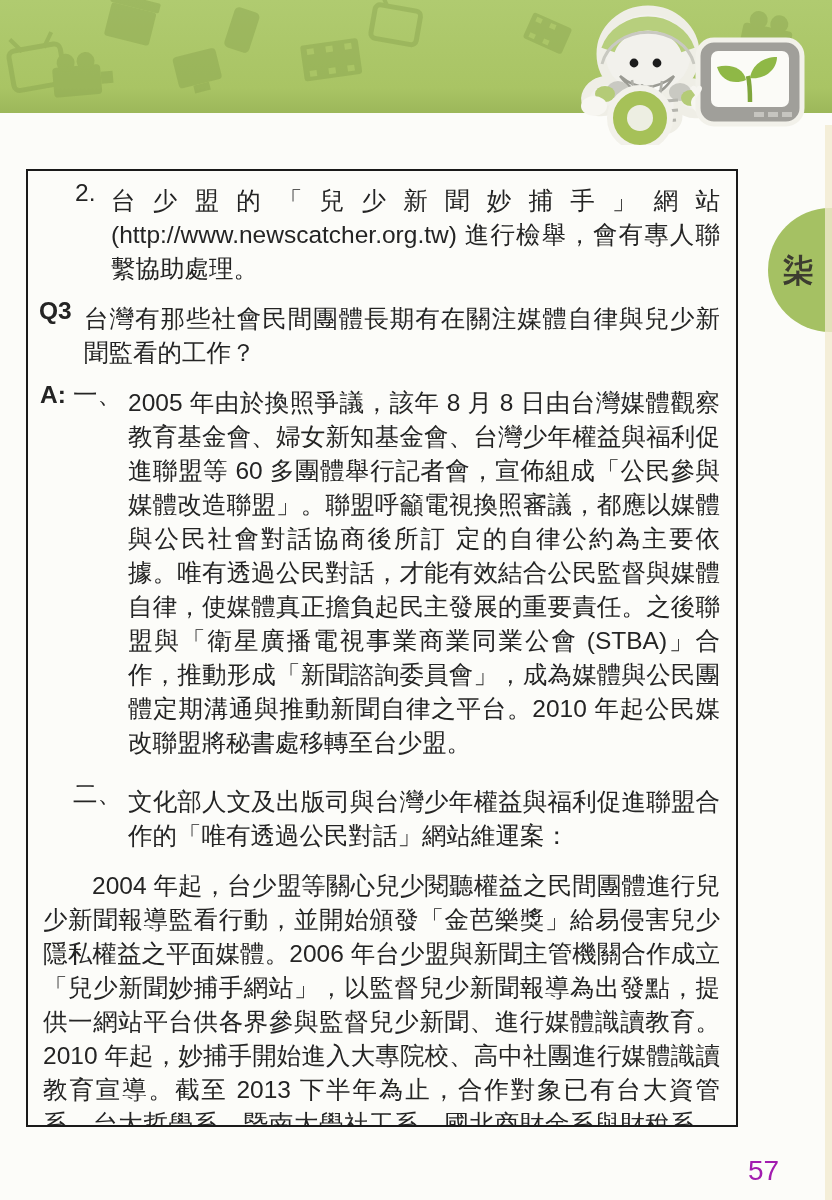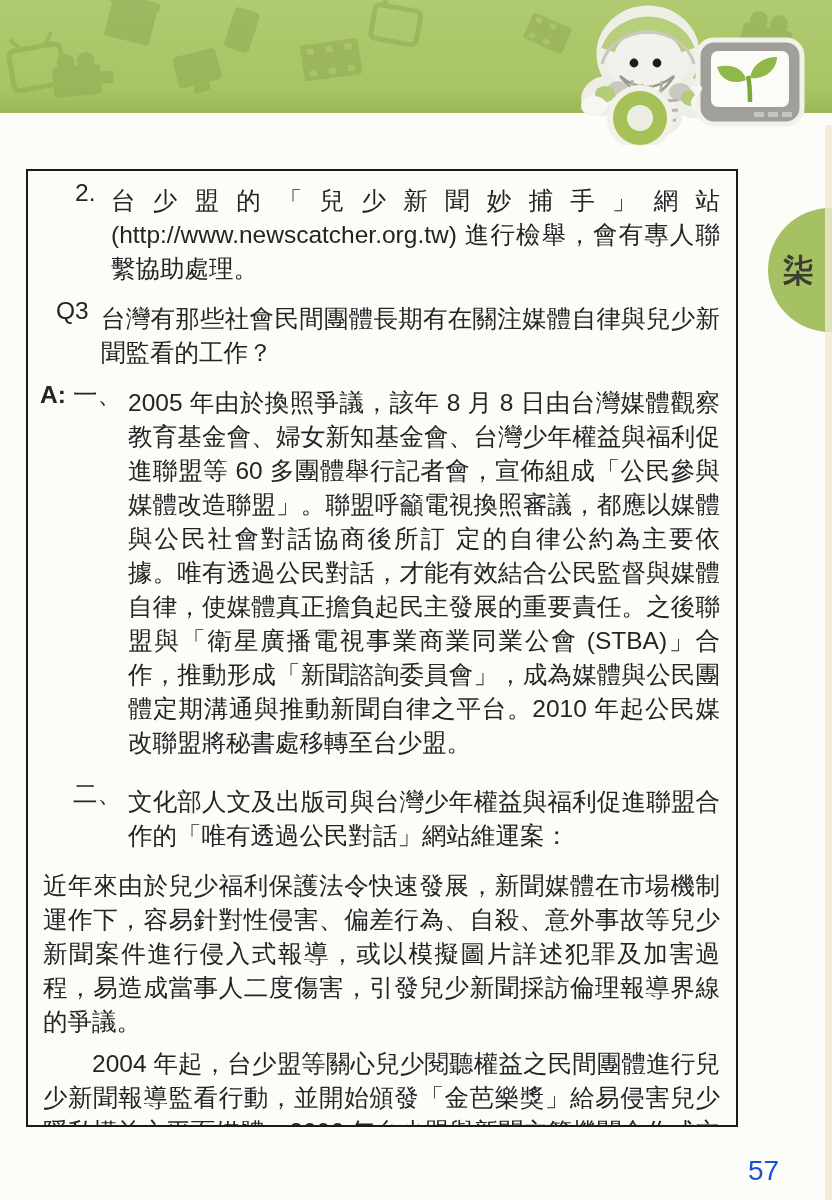--- a/index.html
+++ b/index.html
@@ -14,28 +14,28 @@
        background:#a5c163;}
   .tab span{position:absolute;left:15px;top:42px;font-size:31px;font-weight:600;color:#3c3c30;}
   
   .box{position:absolute;left:26px;top:169px;width:712px;height:958px;border:2px solid #1a1a1a;
        box-sizing:border-box;padding:5px 8px 0 7px;overflow:hidden;
        font-size:24.5px;line-height:34px;}
   .box p{margin:8px;text-align:justify;}
   .row{display:flex;align-items:flex-start;}
   .row p{flex:1;}
   .m2{flex:none;width:28px;margin-left:40px;}
-  .qlabel{flex:none;width:37px;margin-left:21px;font-weight:normal;}
+  .qlabel{flex:none;width:37px;margin-left:4px;font-weight:bold;}
   .albl{flex:none;width:33px;margin-left:5px;font-weight:bold;}
   .num{flex:none;width:47px;}
   .p2{margin-left:38px;margin-top:9px;}
   .sub{margin-left:85px;margin-top:9px;}
   .closing{margin-top:7px;text-indent:2em;}
   
-  .pagenum{position:absolute;left:748px;top:1155px;font-size:28px;color:#1d4ed8;}
+  .pagenum{position:absolute;left:748px;top:1155px;font-size:28px;color:#a21caf;}
   .edge{position:absolute;right:0;top:125px;width:7px;height:1075px;background:#f1ead0;opacity:.8;}
 </style>
 </head>
 <body>
 
 <div class="page">
 
   <div class="band"></div>
 
   <svg class="header-art" viewBox="0 0 832 145">
@@ -161,20 +161,19 @@
       <span class="albl">A:</span>
       <span class="num">一、</span>
       <p>2005 年由於換照爭議，該年 8 月 8 日由台灣媒體觀察教育基金會、婦女新知基金會、台灣少年權益與福利促進聯盟等 60 多團體舉行記者會，宣佈組成「公民參與媒體改造聯盟」。聯盟呼籲電視換照審議，都應以媒體與公民社會對話協商後所訂 定的自律公約為主要依據。唯有透過公民對話，才能有效結合公民監督與媒體自律，使媒體真正擔負起民主發展的重要責任。之後聯盟與「衛星廣播電視事業商業同業公會 (STBA)」合作，推動形成「新聞諮詢委員會」，成為媒體與公民團體定期溝通與推動新聞自律之平台。2010 年起公民媒改聯盟將秘書處移轉至台少盟。</p>
     </div>
 
     <div class="row p2">
       <span class="num">二、</span>
       <p>文化部人文及出版司與台灣少年權益與福利促進聯盟合作的「唯有透過公民對話」網站維運案：</p>
     </div>
 
-    <p class="sub">近年來由於兒少福利保護法令快速發展，新聞媒體在市場機制運作下，容易針對性侵害、偏差行為、自殺、意外事故等兒少新聞案件進行侵入式報導，或以模擬圖片詳述犯罪及加害過程，易造成當事人二度傷害，引發兒少新聞採訪倫理報導界線的爭議。</p>
 
     <p class="closing">2004 年起，台少盟等關心兒少閱聽權益之民間團體進行兒少新聞報導監看行動，並開始頒發「金芭樂獎」給易侵害兒少隱私權益之平面媒體。2006 年台少盟與新聞主管機關合作成立「兒少新聞妙捕手網站」，以監督兒少新聞報導為出發點，提供一網站平台供各界參與監督兒少新聞、進行媒體識讀教育。2010 年起，妙捕手開始進入大專院校、高中社團進行媒體識讀教育宣導。截至 2013 下半年為止，合作對象已有台大資管系、台大哲學系、暨南大學社工系、國北商財金系與財稅系、台北市立大同高中大傳社、新北市立三民高中大傳社、新北市立樹林高中國中部等校，除敬邀師生共同加入新聞監看志工行列外，並預計擬定媒體識讀專屬教案，以供學校師生與民眾順利掌握解「毒」新聞之規則。</p>
   </div>
 
   <div class="pagenum">57</div>
   <div class="edge"></div>
 </div>
 
 </body></html>

